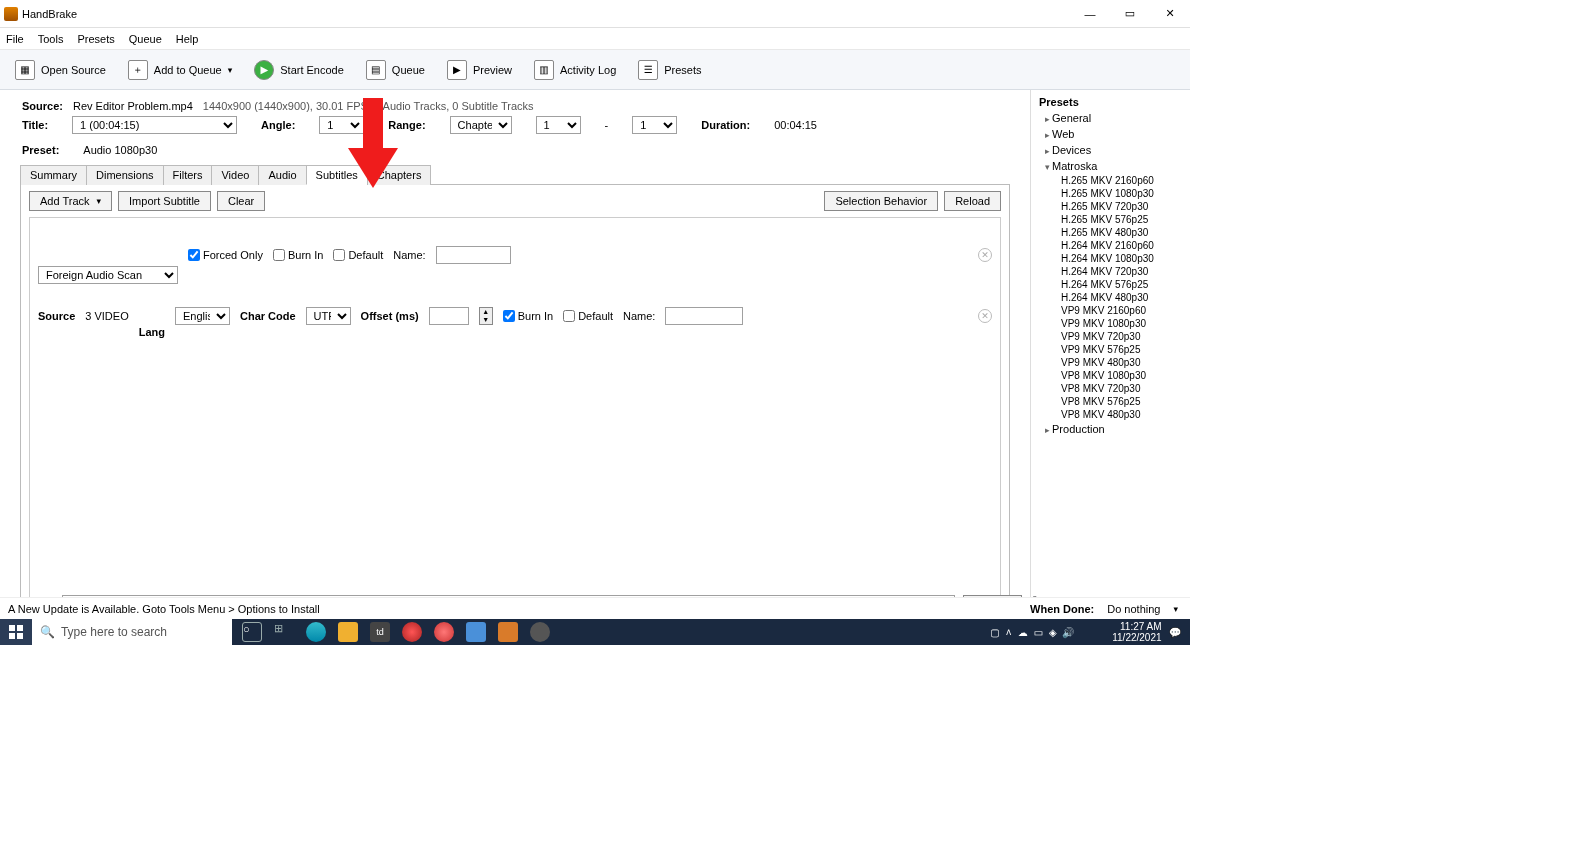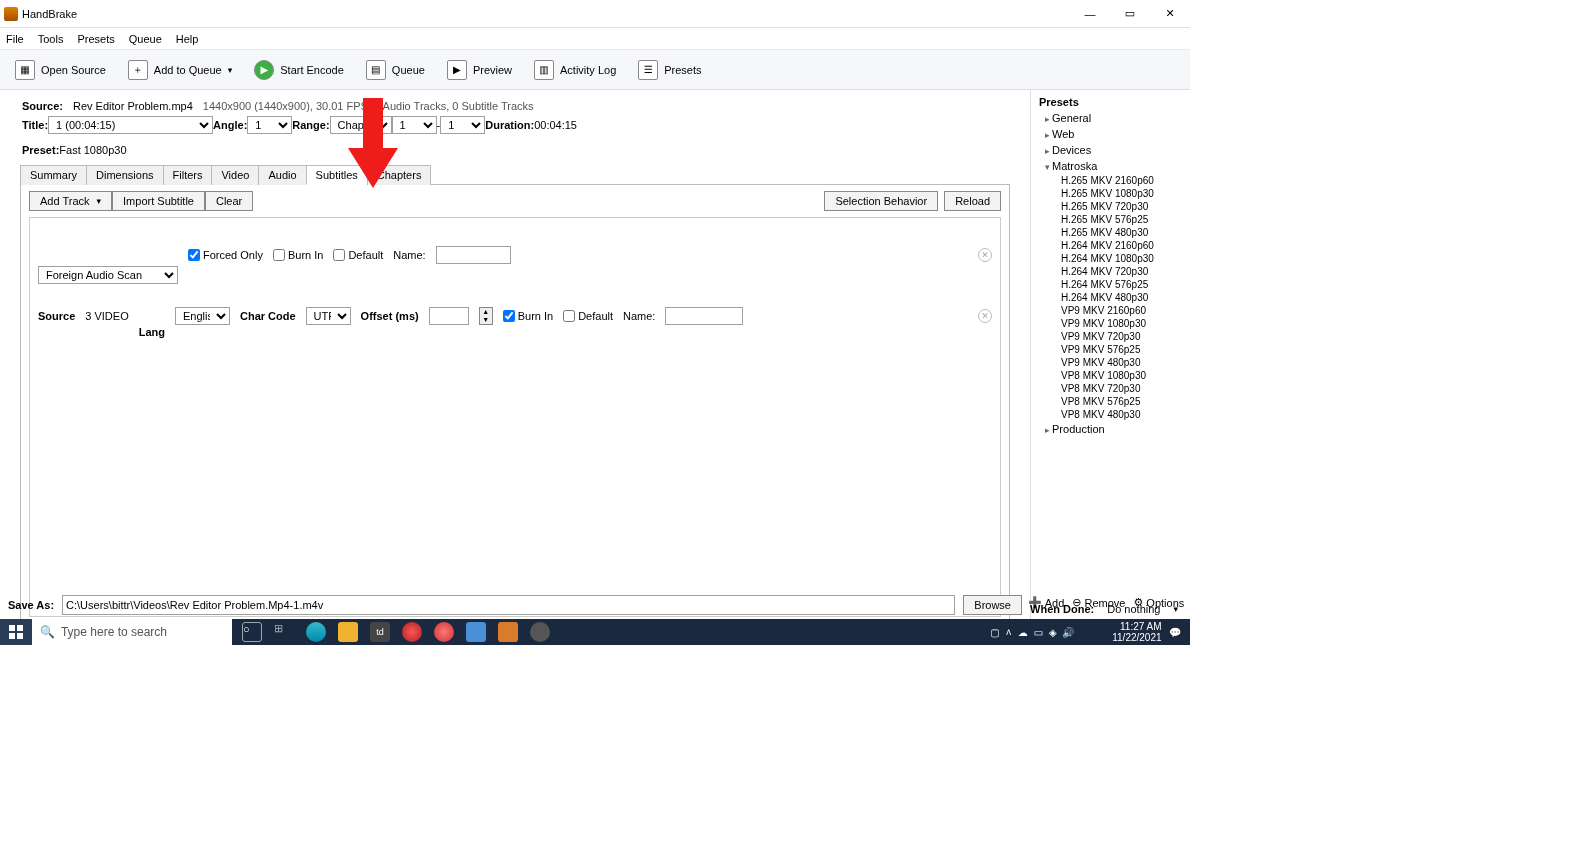--- a/index.html
+++ b/index.html
@@ -12,32 +12,32 @@
 .menubar span { cursor: default; }
 .toolbar { height: 40px; background: #f5f7fa; border-bottom: 1px solid #d8dde3; display: flex; align-items: center; padding: 0 6px; gap: 4px; }
 .tool-btn { display: flex; align-items: center; gap: 6px; padding: 4px 8px; border: 1px solid transparent; border-radius: 2px; cursor: default; }
 .tool-icon { width: 20px; height: 20px; border: 1px solid #888; border-radius: 2px; display:flex; align-items:center; justify-content:center; font-size:10px; background:#fff; }
 .tool-icon.green { background:#3cb043; border-radius:50%; color:#fff; }
 .body-row { display:flex; }
 .main-col { flex:1; padding:6px 20px; }
 .sourceinfo { margin:4px 2px; display:flex; align-items:center; gap:10px; }
 .sourceinfo .lbl { font-weight:bold; min-width:40px; }
 .sourceinfo .dim { color:#555; }
-.row2 { display:flex; align-items:center; gap:0; margin:4px 2px; }
+.row2 { display:flex; align-items:center; gap:24px; margin:4px 2px; }
 .row2 .lbl { font-weight:bold; }
 select, input[type=text] { height:18px; border:1px solid #a0a0a0; background:#fff; font-size:11px; padding:0 3px; }
 .title-select { width:165px; }
 .small-select { width:45px; }
 .range-select { width:62px; }
 .tabs { display:flex; margin-top:8px; border-bottom:1px solid #bbb; }
 .tab { padding:3px 9px; border:1px solid #bbb; border-bottom:none; margin-right:-1px; background:#f0f0f0; cursor:default; position:relative; top:1px; }
 .tab.active { background:#fff; border-bottom:1px solid #fff; }
 .panel-outer { border:1px solid #bbb; border-top:none; padding:6px 8px; min-height:450px; position:relative; }
 .sub-hdr { font-weight:bold; margin-bottom:4px; }
-.btnrow { display:flex; align-items:center; }
+.btnrow { display:flex; gap:6px; align-items:center; }
 .btn { border:1px solid #888; background:#f3f3f3; padding:2px 10px; height:20px; display:inline-flex; align-items:center; gap:4px; cursor:default; font-size:11px; }
 .btn.caret::after{content:"▾"; font-size:9px; margin-left:3px;}
 .right-btns{ margin-left:auto; display:flex; gap:6px; }
 .track-area{ border:1px solid #ccc; margin-top:6px; padding:8px; min-height:400px; position:relative; }
 .track-row{ display:flex; align-items:center; gap:10px; margin-bottom:10px; }
 .trk-select{ width:140px;margin-top:40px; }
 .lang-select{ width:55px; }
 .char-select{ width:45px; }
 .offset-input{ width:40px; }
 .spin{ display:inline-flex; flex-direction:column; border:1px solid #888; }
@@ -148,21 +148,21 @@
         <select class="range-select"><option>Chapters</option></select>
         <select class="small-select"><option>1</option></select>
         <span>-</span>
         <select class="small-select"><option>1</option></select>
         <span class="lbl">Duration:</span>
         <span>00:04:15</span>
       </div>
 
       <div class="row2" style="margin-top:10px;">
         <span class="lbl">Preset:</span>
-        <span>Fast 1080p30</span>
+        <span>Audio 1080p30</span>
       </div>
 
       <div class="tabs">
         <div class="tab">Summary</div>
         <div class="tab">Dimensions</div>
         <div class="tab">Filters</div>
         <div class="tab">Video</div>
         <div class="tab">Audio</div>
         <div class="tab active">Subtitles</div>
         <div class="tab">Chapters</div>
@@ -276,20 +276,23 @@
     <div class="pf">
             <span>⊖</span>
             <span>Remove</span>
           </div>
     <div class="pf">
             <span>⚙</span>
             <span>Options</span>
           </div>
   </div>
 
+  <div class="statusbar" style="bottom:26px;">
+    <span>A New Update is Available. Goto Tools Menu &gt; Options to Install</span>
+  </div>
   <div class="when-done" style="bottom:30px;">
     <span style="font-weight:bold;">When Done:</span>
     <span>Do nothing</span>
     <span style="font-size:9px;">▾</span>
   </div>
 
   <div class="taskbar">
     <div class="start-btn">
       <svg width="14" height="14" viewBox="0 0 14 14">
               <rect x="0" y="0" width="6" height="6" fill="#fff"></rect>

